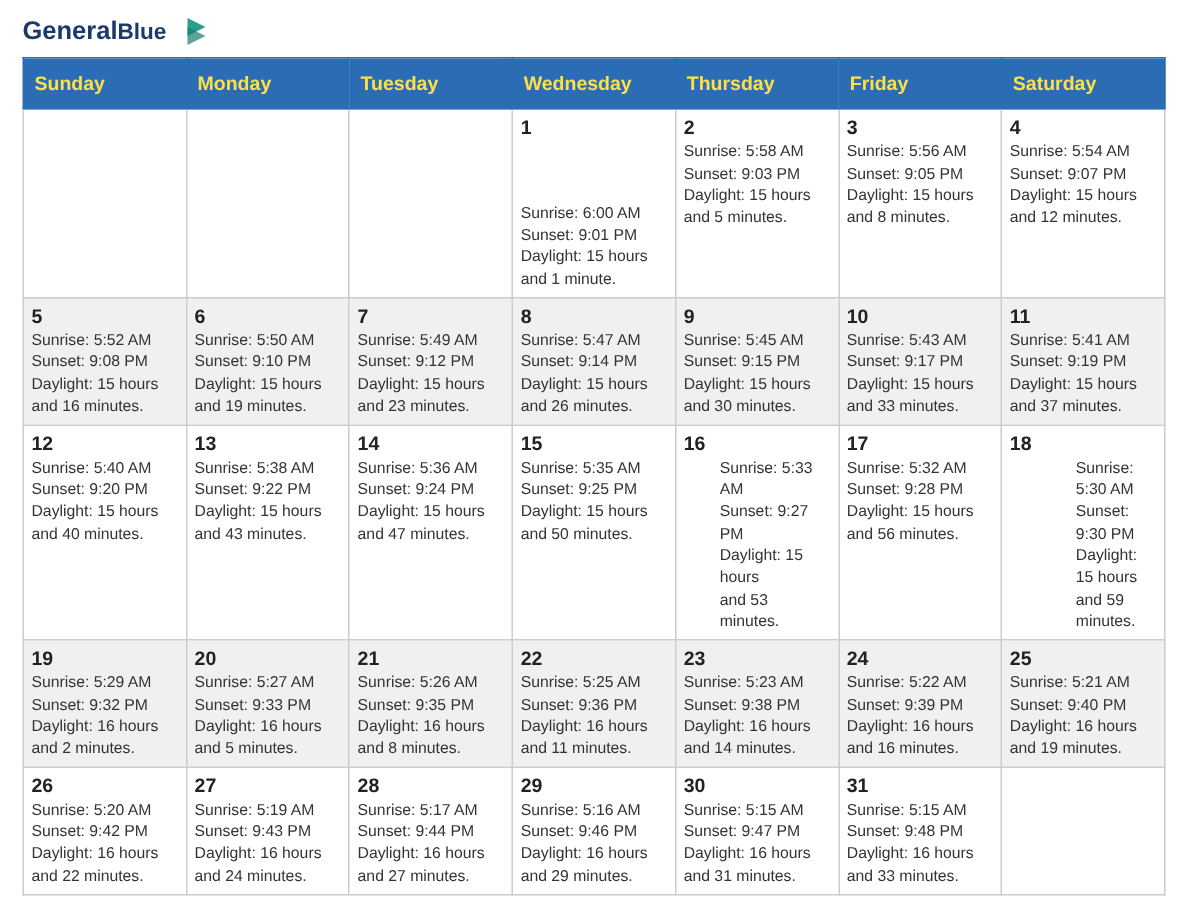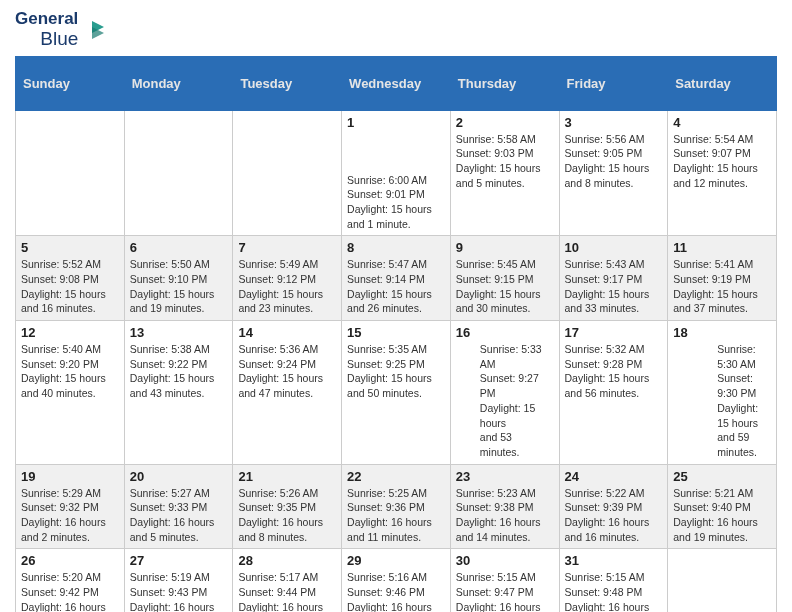--- a/index.html
+++ b/index.html
@@ -4,38 +4,38 @@
   <style>
     * { box-sizing: border-box; margin: 0; padding: 0; }
     body { font-family: Arial, sans-serif; background: #fff; width: 792px; min-height: 612px; }
     .container { width: 792px; padding: 10px 15px; }
     .header { display: flex; justify-content: space-between; align-items: flex-start; margin-bottom: 6px; }
     .logo { display: flex; align-items: center; }
     .title-block { text-align: right; }
     .month-title { font-size: 36px; font-weight: bold; color: #1a3a6b; }
     .location { font-size: 16px; color: #444; }
     .calendar { width: 100%; border-collapse: collapse; }
-    .calendar th { background: #2a6db5; color: #e5e5e5; text-align: left; padding: 19px 7px; font-size: 13px; border: 1px solid #2a6db5; }
+    .calendar th { background: #2a6db5; color: #fde047; text-align: left; padding: 9px 7px; font-size: 13px; border: 1px solid #2a6db5; }
     .calendar td { border: 1px solid #ccc; vertical-align: top; padding: 4px 5px; width: calc(100%/7); min-height: 80px; }
     .day-num { font-size: 13px; font-weight: bold; color: #222; margin-bottom: 2px; }
     .day-info { font-size: 10.5px; color: #333; line-height: 1.4; }
     .empty { background: #f5f5f5; }
     .row-shaded td { background: #f0f0f0; }
     .row-white td { background: #fff; }
   </style>
 </head>
 <body>
 
 <div class="container">
   <div class="header">
     <div class="logo">
   <div style="display:flex;align-items:center;gap:4px;">
-    <div style="display:flex;flex-direction:column;align-items:flex-end;">
+    <div style="display:flex;flex-direction:row;align-items:flex-end;">
       <span style="font-size:17px;font-weight:bold;color:#1a3a6b;line-height:1.1;">General</span>
-      <span style="font-size:19px;font-weight:normal;color:#1a3a6b;line-height:1.1;">Blue</span>
+      <span style="font-size:15px;font-weight:bold;color:#1a3a6b;line-height:1.1;">Blue</span>
     </div>
     <svg width="22" height="22" viewBox="0 0 22 22">
       <polygon points="10,2 22,8 10,14" fill="#2a9d8f"></polygon>
       <polygon points="10,8 22,14 10,20" fill="#1a7a70" opacity="0.7"></polygon>
     </svg>
   </div>
 </div>
     <div class="title-block">
       <div class="month-title"></div>
       <div class="location"></div>

